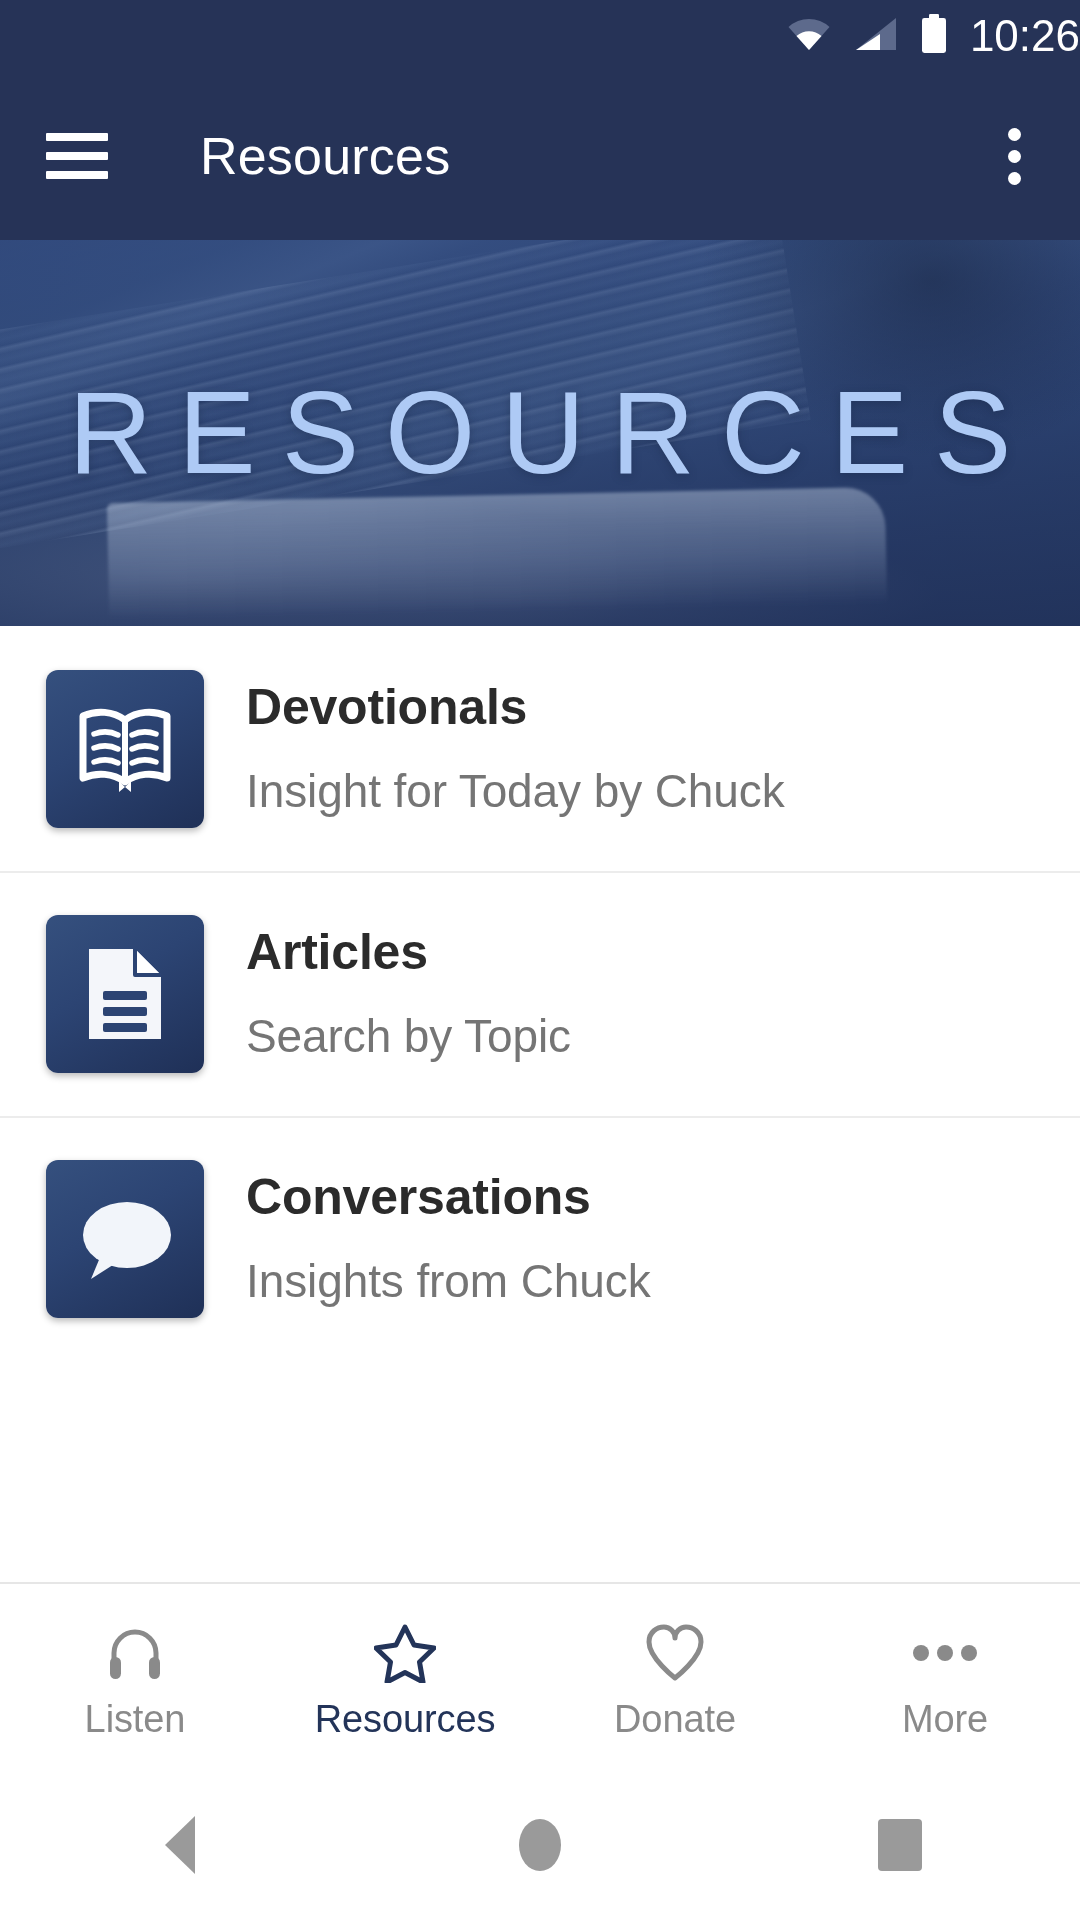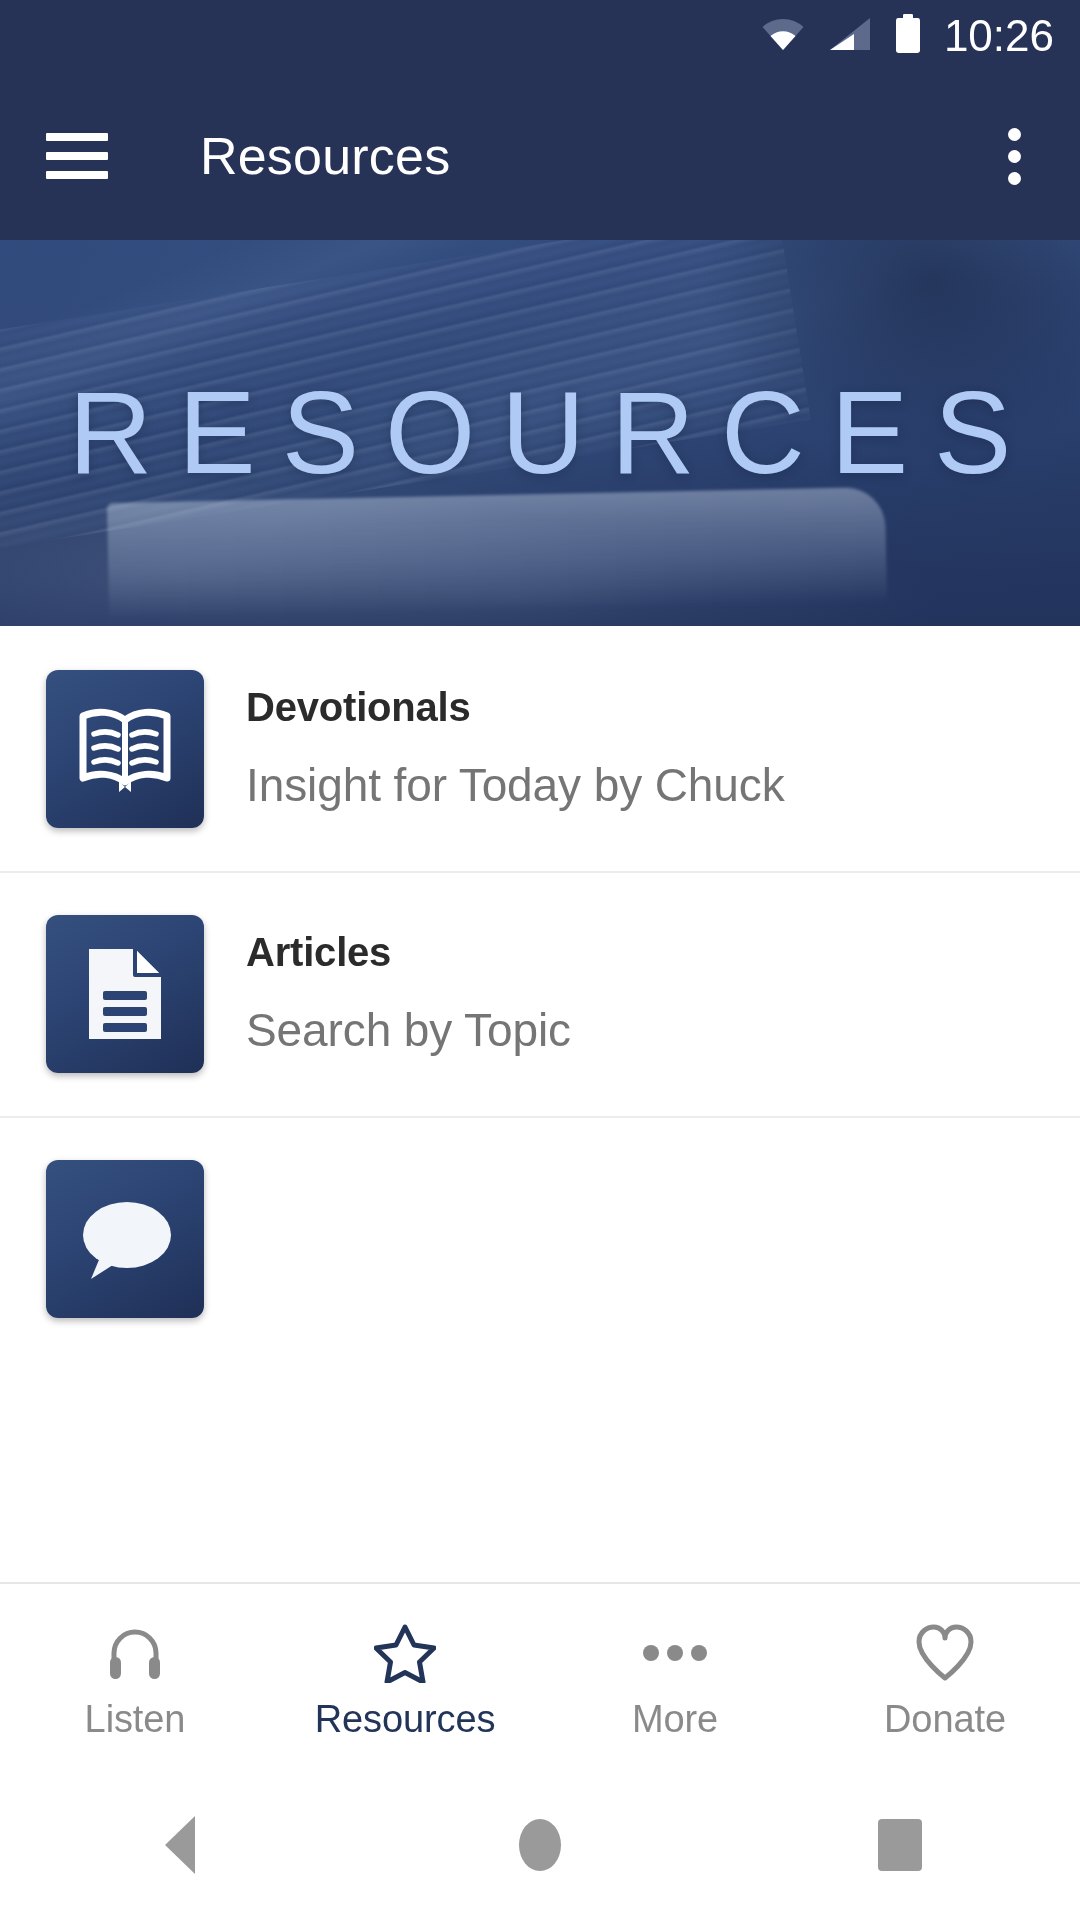--- a/index.html
+++ b/index.html
@@ -24,21 +24,20 @@
     flex-direction: column;
   }
 
   
   .status-bar {
     height: 72px;
     background: #263357;
     display: flex;
     align-items: center;
     justify-content: flex-end;
-    padding-right: 26px;
     box-sizing: border-box;
     flex: 0 0 auto;
   }
   .status-icons {
     display: flex;
     align-items: center;
     gap: 22px;
   }
   .status-time {
     color: #ffffff;
@@ -225,21 +224,21 @@
   }
   .tile svg { display: block; }
   .item-text {
     margin-left: 42px;
     display: flex;
     flex-direction: column;
     justify-content: center;
     min-width: 0;
   }
   .item-title {
-    font-size: 40px;
+    font-size: 50px;
     font-weight: 700;
     color: #2b2b2b;
     line-height: 1.16;
     letter-spacing: -0.2px;
   }
   .item-sub {
     font-size: 46px;
     font-weight: 400;
     color: #757575;
     line-height: 1.2;
@@ -410,20 +409,24 @@
 
     <div class="list-item">
       <div class="tile">
         <span>
           <svg width="104" height="92" viewBox="0 0 104 92">
             <ellipse cx="54" cy="42" rx="44" ry="33" fill="#f2f5fa"></ellipse>
             <path d="M28 62 L18 86 L43 70 Z" fill="#f2f5fa"></path>
           </svg>
         </span>
       </div>
+      <div class="item-text">
+        <div class="item-title">Conversations</div>
+        <div class="item-sub">Insights from Chuck</div>
+      </div>
     </div>
 
   </div>
 
   <div class="bottom-nav">
 
     <div class="nav-item">
       <div class="nav-icon">
         <svg width="60" height="60" viewBox="0 0 60 60">
           <path d="M9 38 L9 30 A21 21 0 0 1 51 30 L51 38" fill="none" stroke="#8a8a8a" stroke-width="5" stroke-linecap="round"></path>
@@ -439,38 +442,38 @@
         <svg width="62" height="60" viewBox="0 0 62 60">
           <path d="M31 4 L40 22 L60 25 L45.5 39 L49 59 L31 49.5 L13 59 L16.5 39 L2 25 L22 22 Z" fill="none" stroke="#233459" stroke-width="5" stroke-linejoin="round"></path>
         </svg>
       </div>
       <div class="nav-label">Resources</div>
     </div>
 
 
     <div class="nav-item">
       <div class="nav-icon">
+        <svg width="62" height="58" viewBox="0 0 62 58">
+          <path d="M31 54 C31 54, 5 34, 5 18 C5 8, 13 3, 20 3 C26 3, 31 8, 31 14 C31 8, 36 3, 42 3 C49 3, 57 8, 57 18 C57 34, 31 54, 31 54 Z" fill="none" stroke="#8a8a8a" stroke-width="5" stroke-linejoin="round"></path>
+        </svg>
+      </div>
+      <div class="nav-label">Donate</div>
+    </div>
+
+    <div class="nav-item">
+      <div class="nav-icon">
         <svg width="66" height="22" viewBox="0 0 66 22">
           <circle cx="9" cy="11" r="8" fill="#8a8a8a"></circle>
           <circle cx="33" cy="11" r="8" fill="#8a8a8a"></circle>
           <circle cx="57" cy="11" r="8" fill="#8a8a8a"></circle>
         </svg>
       </div>
       <div class="nav-label">More</div>
     </div>
 
-    <div class="nav-item">
-      <div class="nav-icon">
-        <svg width="62" height="58" viewBox="0 0 62 58">
-          <path d="M31 54 C31 54, 5 34, 5 18 C5 8, 13 3, 20 3 C26 3, 31 8, 31 14 C31 8, 36 3, 42 3 C49 3, 57 8, 57 18 C57 34, 31 54, 31 54 Z" fill="none" stroke="#8a8a8a" stroke-width="5" stroke-linejoin="round"></path>
-        </svg>
-      </div>
-      <div class="nav-label">Donate</div>
-    </div>
-
   </div>
 
   <div class="sys-nav">
     <div class="sys-btn">
       <div class="sys-back"></div>
     </div>
     <div class="sys-btn">
       <div class="sys-home"></div>
     </div>
     <div class="sys-btn">

